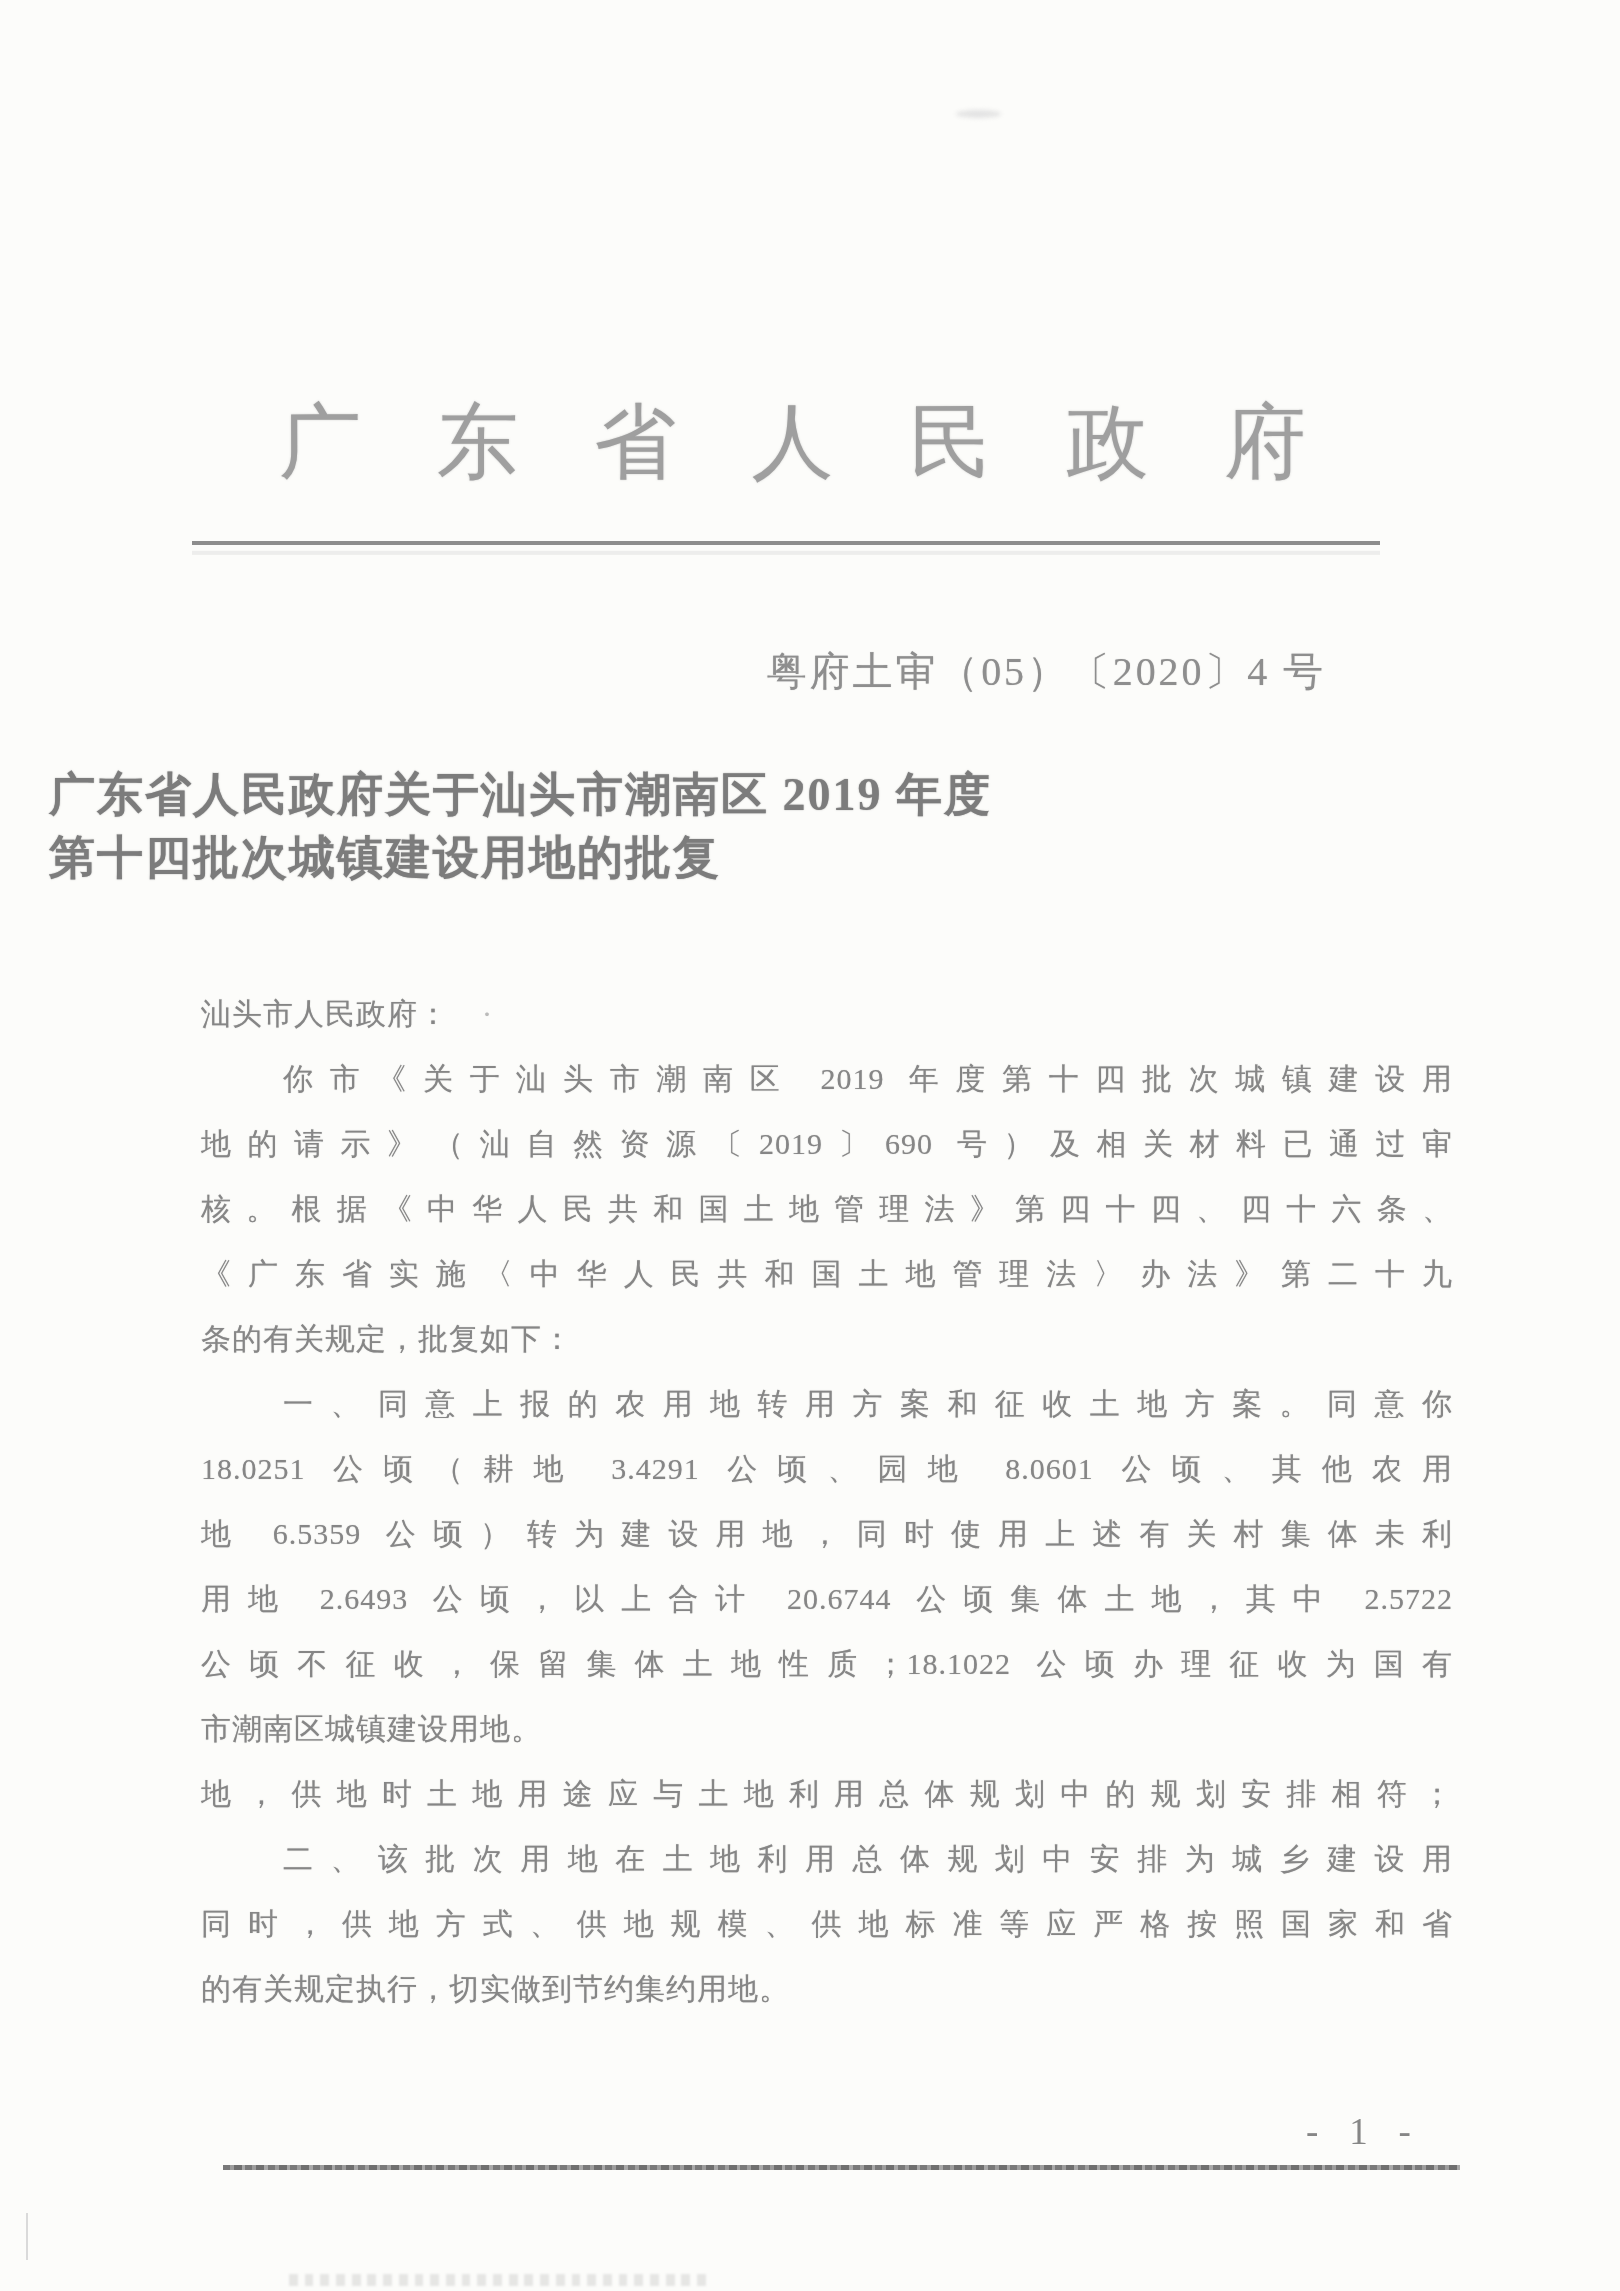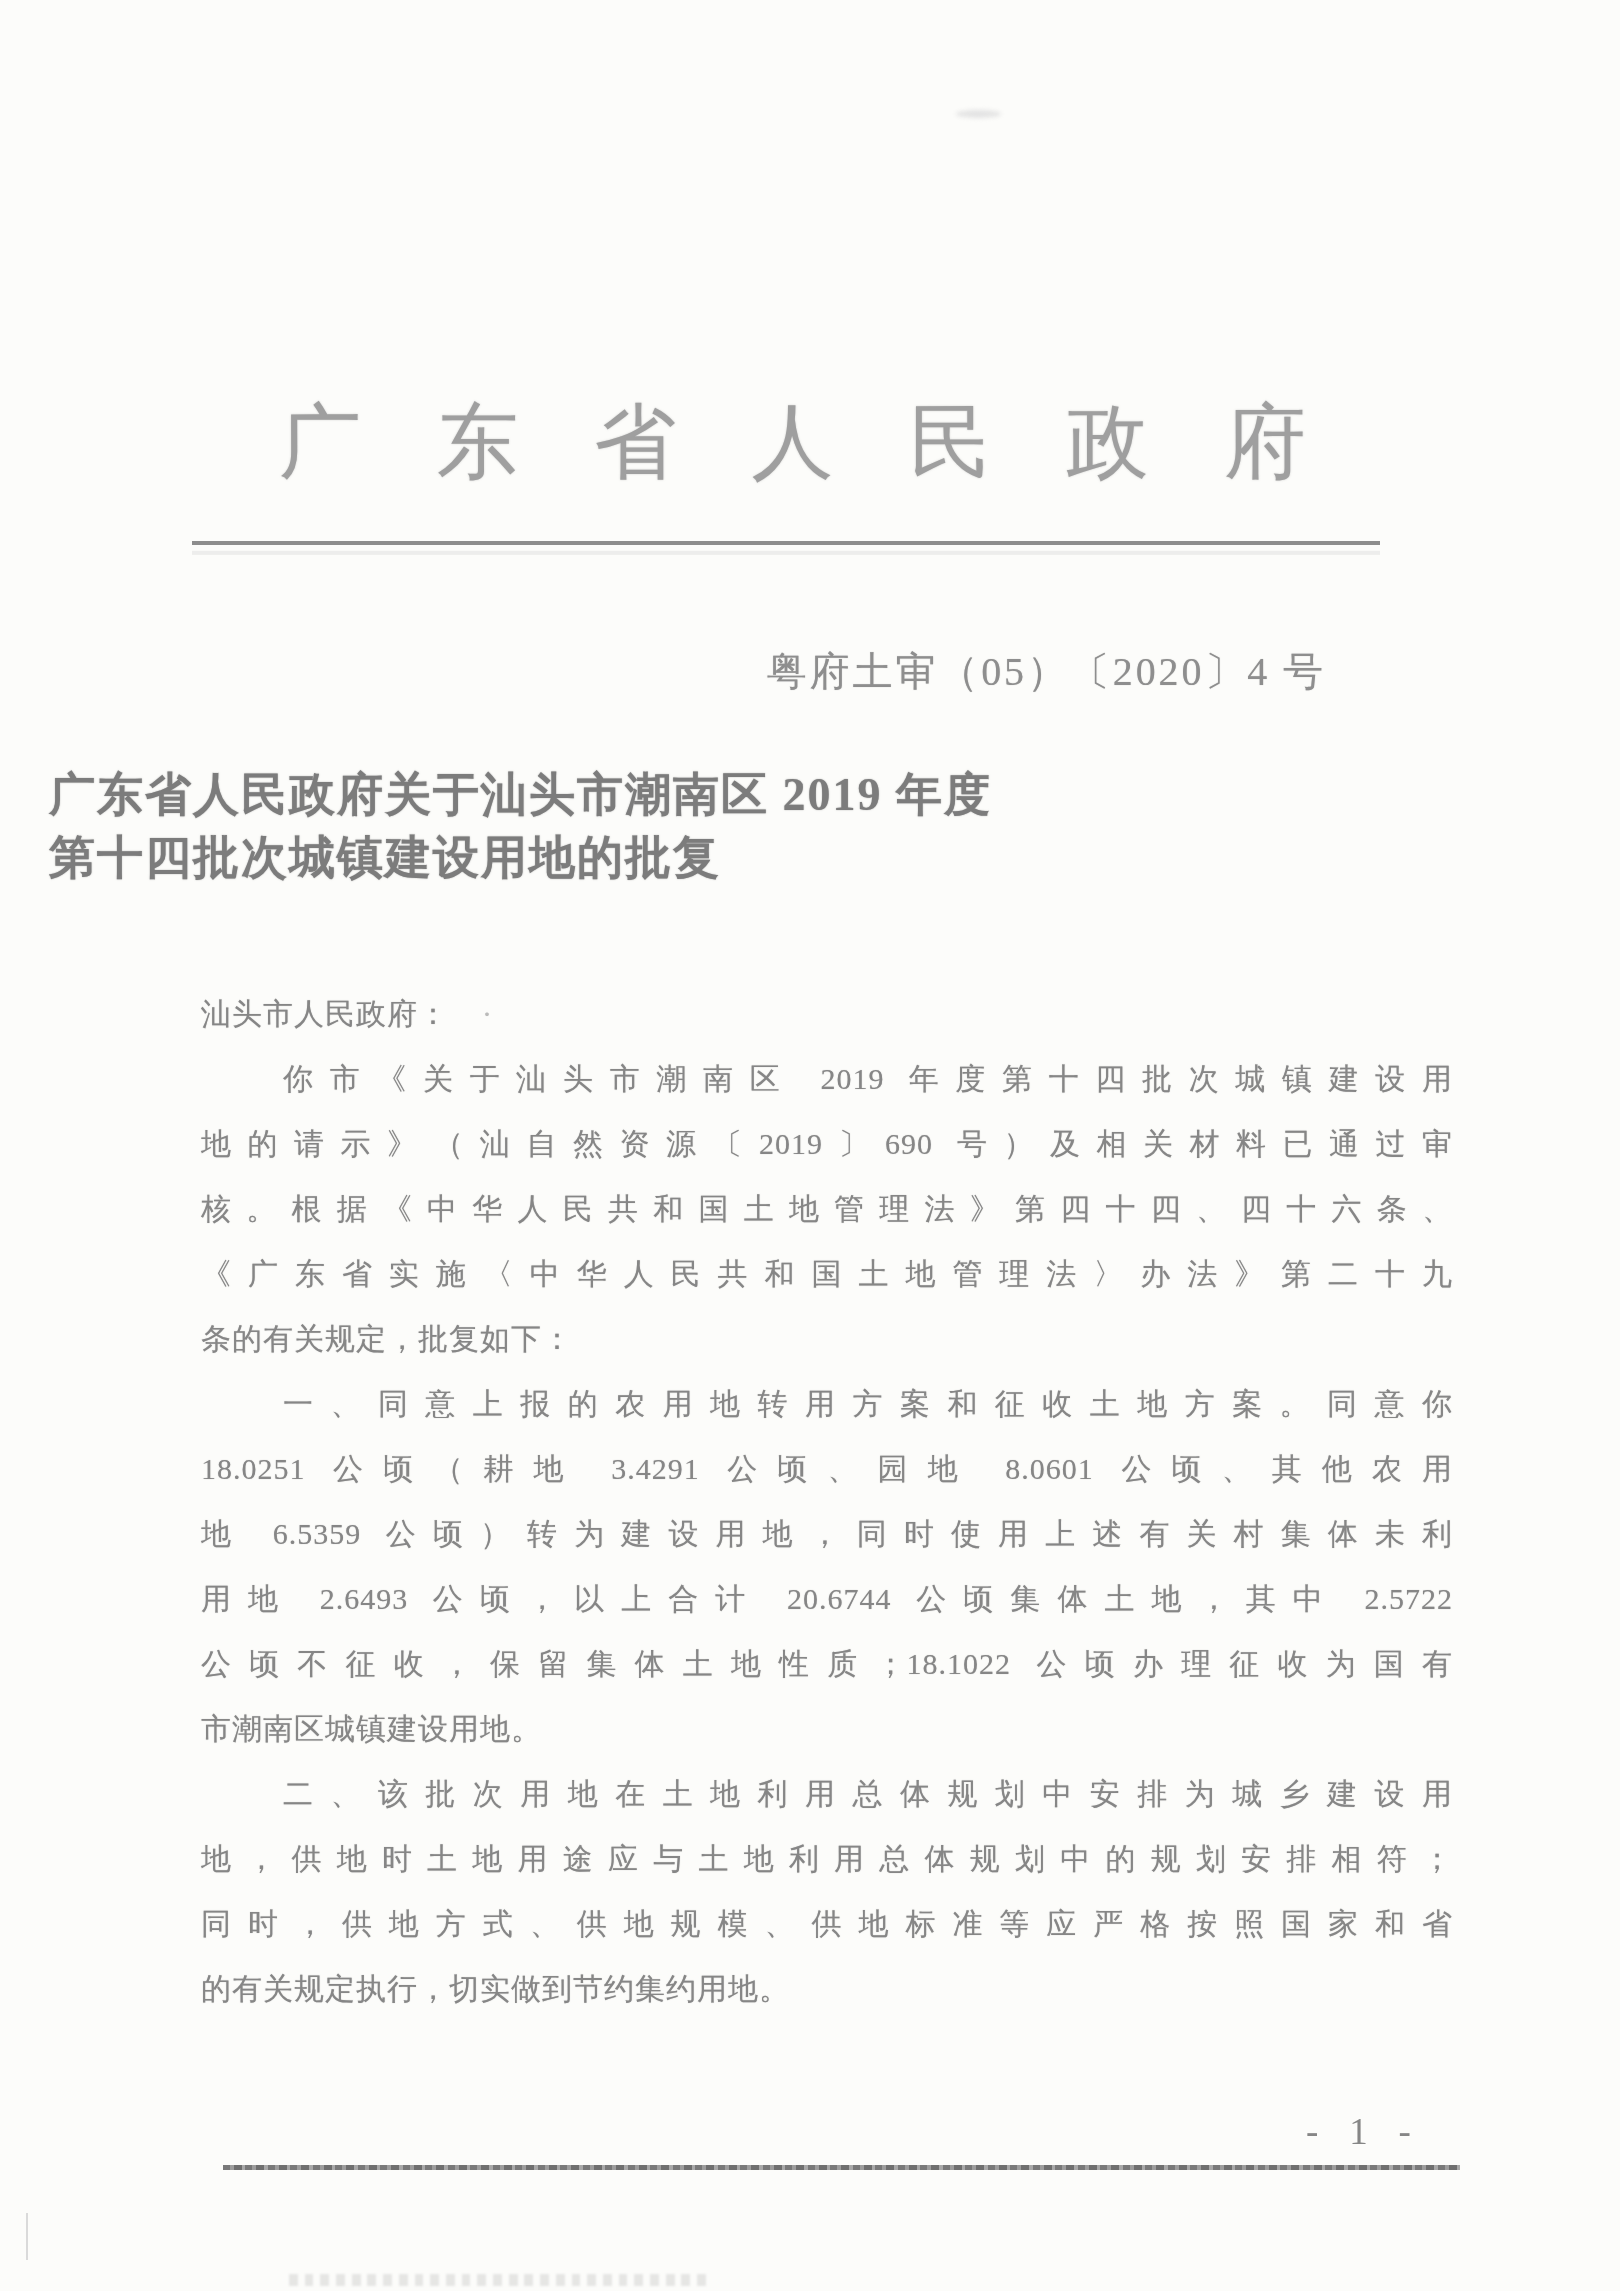--- a/index.html
+++ b/index.html
@@ -121,22 +121,22 @@
         <div class="body-line">地的请示》（汕自然资源〔2019〕690 号）及相关材料已通过审</div>
         <div class="body-line">核。根据《中华人民共和国土地管理法》第四十四、四十六条、</div>
         <div class="body-line">《广东省实施〈中华人民共和国土地管理法〉办法》第二十九</div>
         <div class="body-line last">条的有关规定，批复如下：</div>
         <div class="body-line indent">一、同意上报的农用地转用方案和征收土地方案。同意你</div>
         <div class="body-line">18.0251 公顷（耕地 3.4291 公顷、园地 8.0601 公顷、其他农用</div>
         <div class="body-line">地 6.5359 公顷）转为建设用地，同时使用上述有关村集体未利</div>
         <div class="body-line">用地 2.6493 公顷，以上合计 20.6744 公顷集体土地，其中 2.5722</div>
         <div class="body-line">公顷不征收，保留集体土地性质；18.1022 公顷办理征收为国有</div>
         <div class="body-line last">市潮南区城镇建设用地。</div>
+        <div class="body-line">地，供地时土地用途应与土地利用总体规划中的规划安排相符；</div>
         <div class="body-line indent">二、该批次用地在土地利用总体规划中安排为城乡建设用</div>
-        <div class="body-line">地，供地时土地用途应与土地利用总体规划中的规划安排相符；</div>
         <div class="body-line">同时，供地方式、供地规模、供地标准等应严格按照国家和省</div>
         <div class="body-line last">的有关规定执行，切实做到节约集约用地。</div>
       </div>
   </div>
 
   <div class="page-number">- 1 -</div>
 
   <div class="bottom-rule"></div>
 
   <div class="edge-tick"></div>

